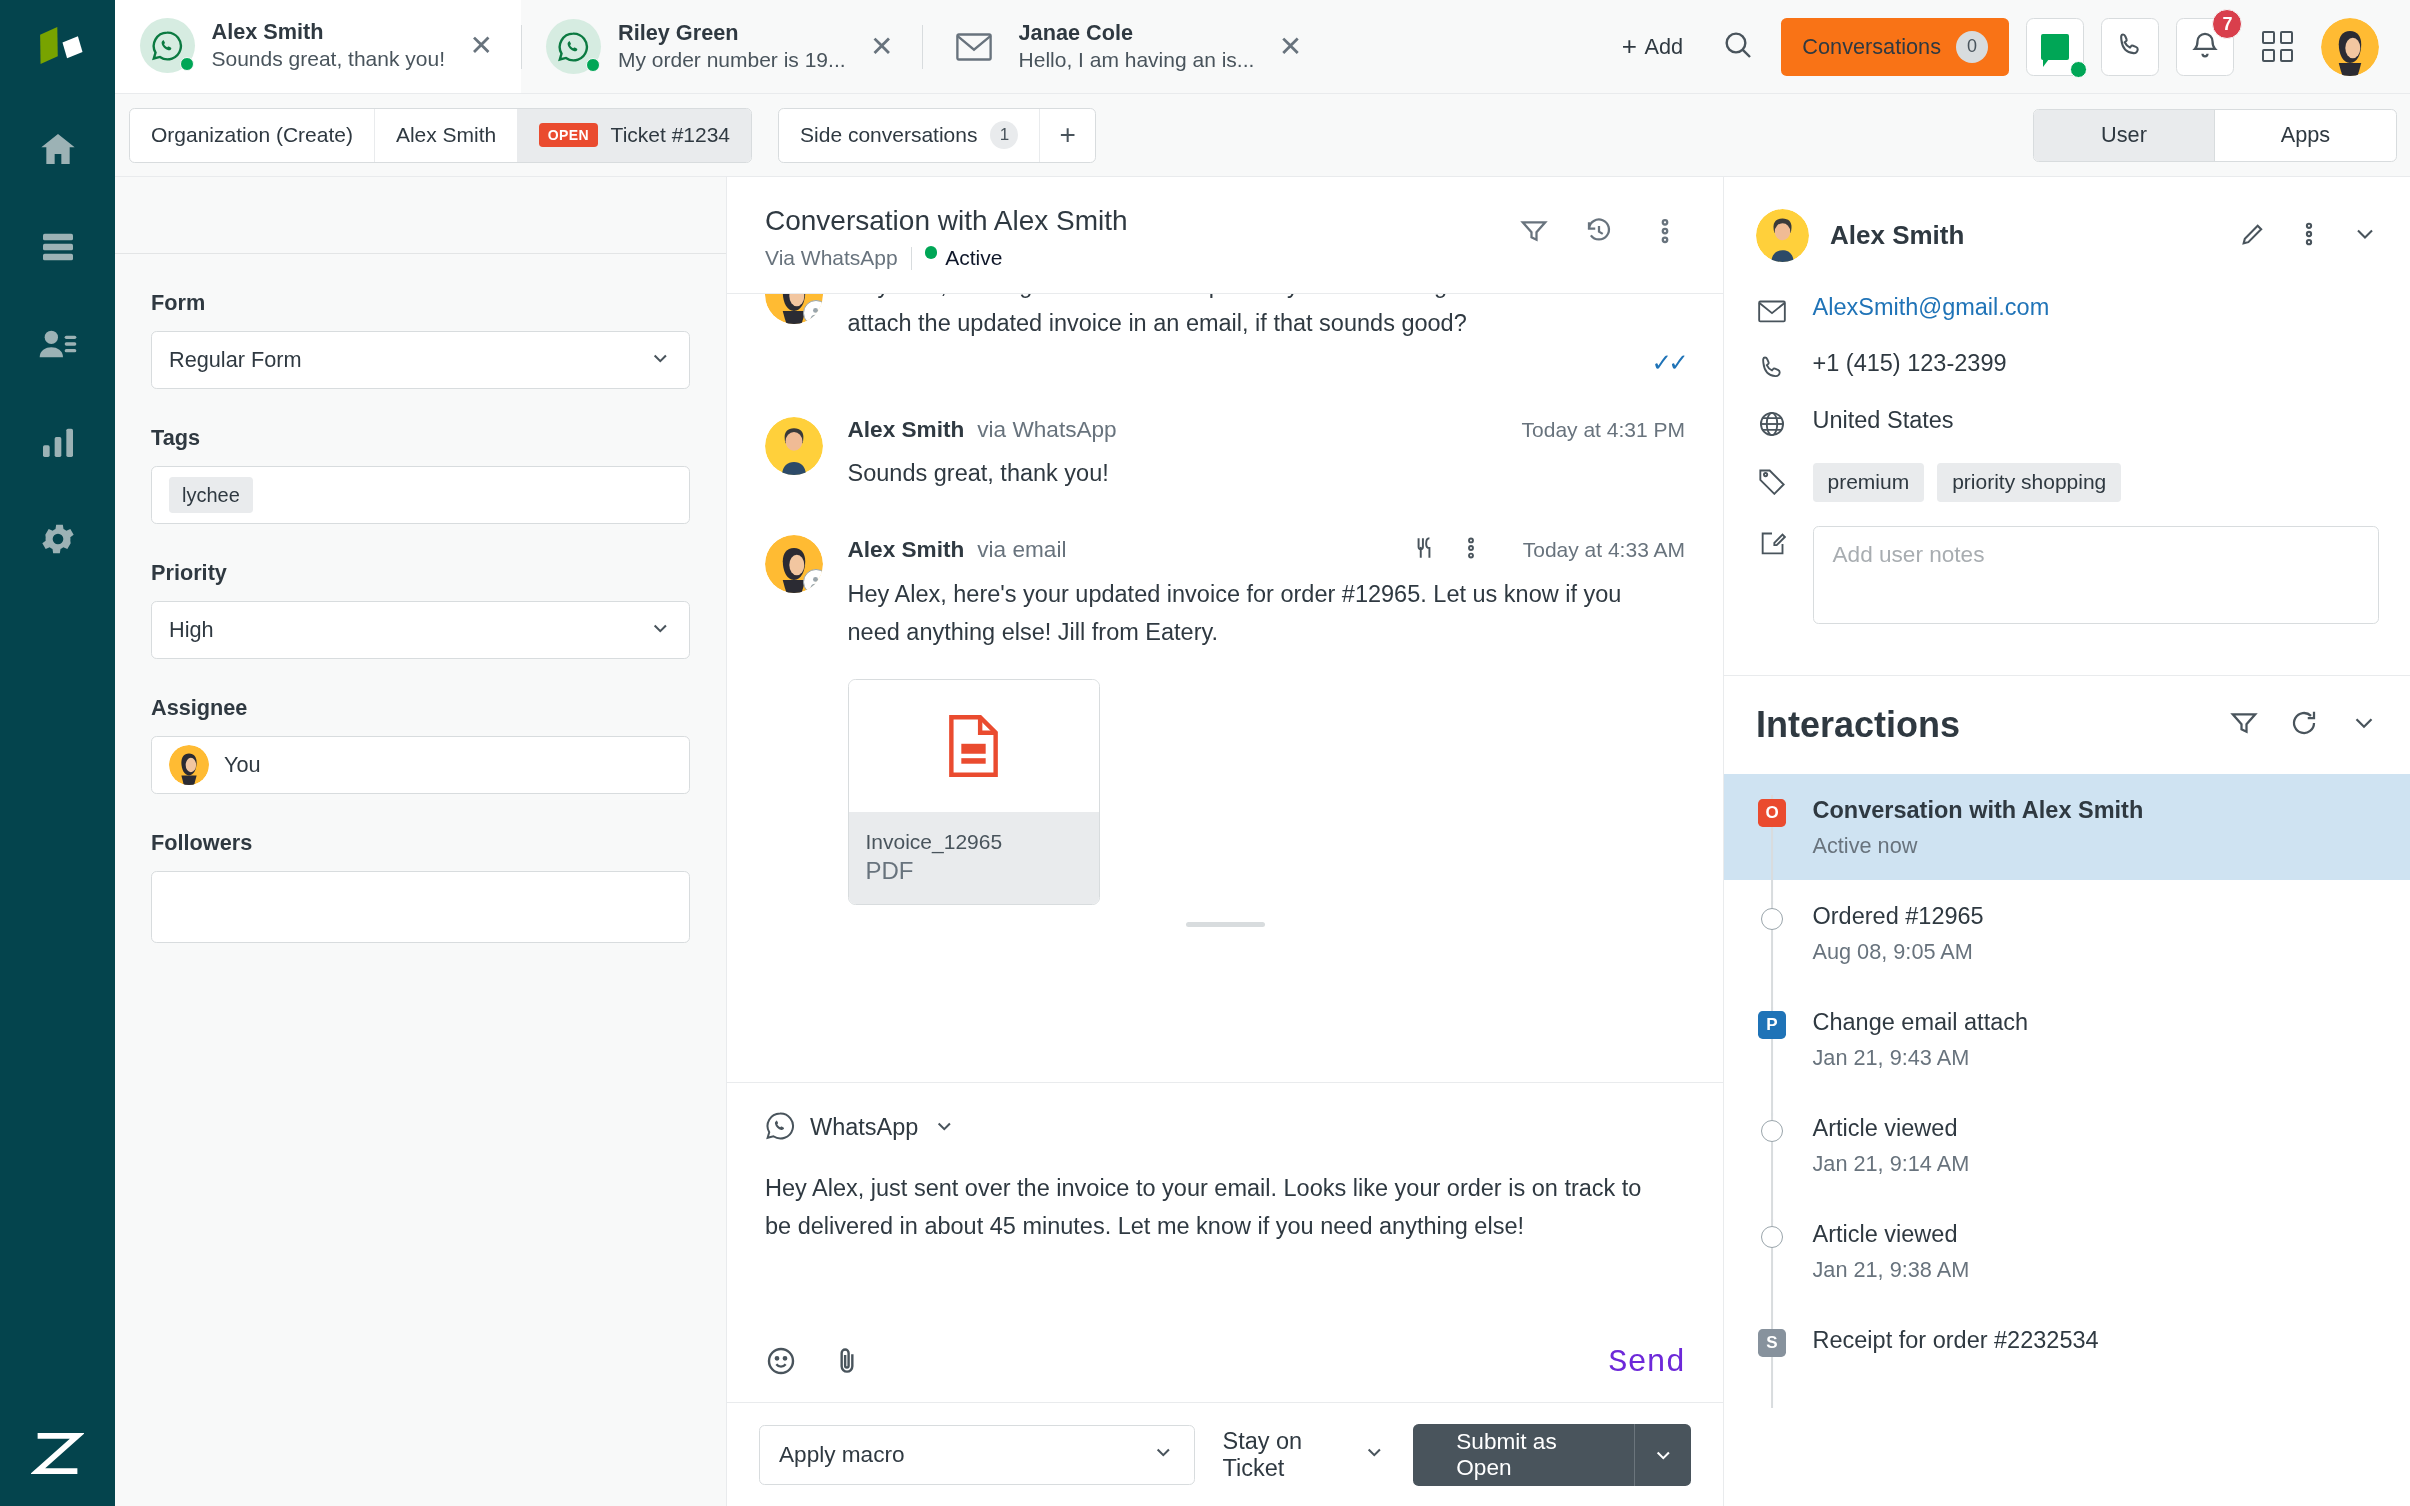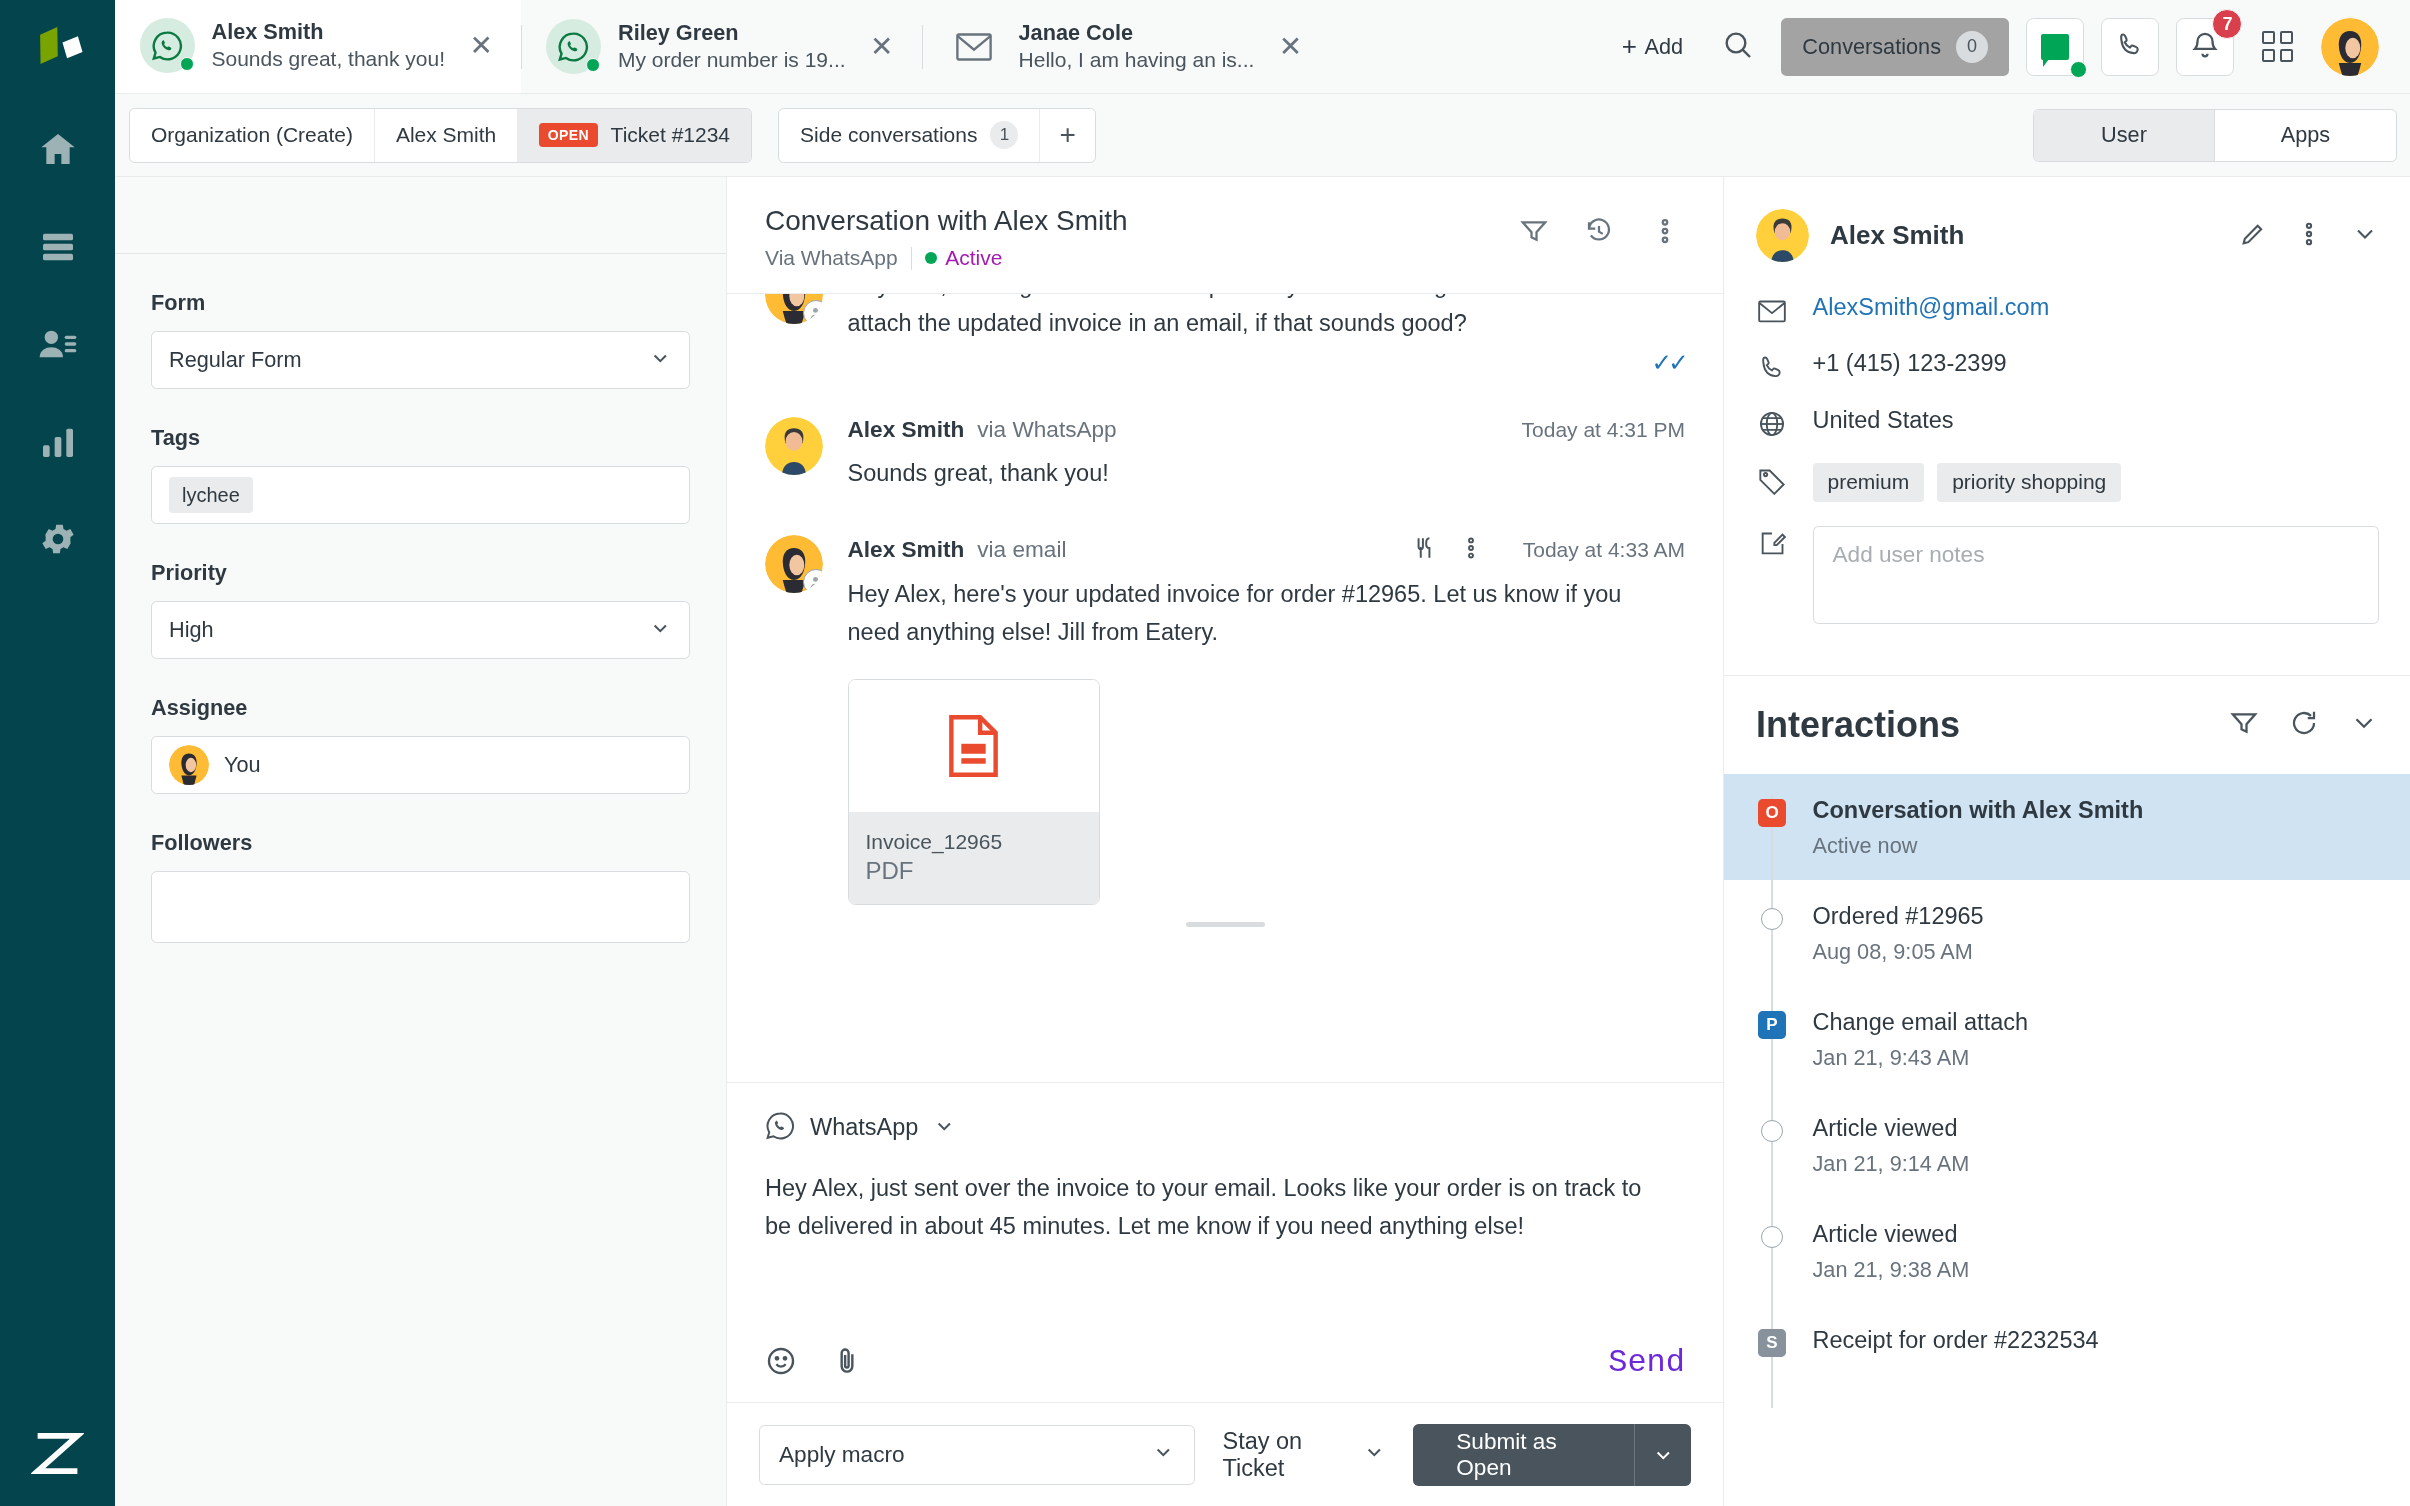--- a/index.html
+++ b/index.html
@@ -62,21 +62,21 @@
   .ct-name { font-size: 21.7px; font-weight: 700; color: #2f3941; line-height: 1.25; white-space: nowrap; }
   .ct-snippet { font-size: 21px; color: #49545c; line-height: 1.3; white-space: nowrap; overflow: hidden; text-overflow: ellipsis; max-width: 268px; }
   .ct-close { font-size: 28px; color: #68737d; padding: 3.8px 7.5px; cursor: pointer; line-height: 1; }
 
   .topbar-right { margin-left: auto; display: flex; align-items: center; gap: 17px; padding-right: 32px; }
   .add-btn { display: flex; align-items: center; gap: 7.5px; font-size: 21.7px; color: #2f3941; cursor: pointer; padding: 9.4px 11.3px; }
   .add-btn .plus { font-size: 26px; font-weight: 400; }
   .icon-btn { width: 53px; height: 53px; display: flex; align-items: center; justify-content: center; cursor: pointer; border-radius: 5.6px; }
   .icon-btn svg { width: 32px; height: 32px; stroke: #49545c; fill: none; stroke-width: 1.8; }
   .conv-pill {
-    display: flex; align-items: center; gap: 15px; background: #a3a3a3;
+    display: flex; align-items: center; gap: 15px; background: #f97316;
     border-radius: 5.6px; padding: 13px 21px; cursor: pointer;
   }
   .conv-pill .lbl { font-size: 21.7px; color: #2f3941; }
   .conv-pill .cnt {
     background: #d8dcde; color: #49545c; border-radius: 941px;
     min-width: 32px; height: 32px; display:flex; align-items:center; justify-content:center;
     font-size: 18px; padding: 0 8.5px;
   }
   .box-btn {
     width: 58px; height: 58px; border: 0.9px solid #d8dcde; border-radius: 7.5px; background:#fff;
@@ -127,21 +127,21 @@
   .chev-svg { width: 22.6px; height: 22.6px; stroke:#49545c; fill:none; stroke-width:2.2; }
   .mini-av { width: 40px; height: 40px; border-radius:50%; overflow:hidden; margin-right: 15px; flex:0 0 40px;}
   .tagchip { background:#e9ebed; color:#2f3941; font-size:20px; padding:6.6px 13px; border-radius:3.8px; }
 
   
   .center { flex: 1; display:flex; flex-direction:column; min-width:0; background:#fff; border-right:0.9px solid #e9ebed;}
   .conv-head { padding: 28px 38px 22.6px 38px; border-bottom:0.9px solid #e9ebed; display:flex; align-items:flex-start; }
   .conv-title { font-size: 28px; font-weight:400; color:#2f3941; margin-bottom: 9.4px; }
   .conv-sub { font-size: 21px; color:#68737d; display:flex; align-items:center; gap:13px;}
   .conv-sub .bar { width:0.9px; height:22.6px; background:#d8dcde; }
-  .conv-sub .active { color:#a21caf; display:flex; align-items:center; gap:8.5px; }
+  .conv-sub .active { color:#0f172a; display:flex; align-items:flex-start; gap:8.5px; }
   .conv-sub .active i { width:12.2px; height:12.2px; border-radius:50%; background:#00a656; display:block;}
   .conv-head-icons { margin-left:auto; display:flex; align-items:center; gap: 24.5px; padding-top: 5.6px;}
   .hdr-ic { width:41px; height:41px; display:flex; align-items:center; justify-content:center; cursor:pointer;}
   .hdr-ic svg { width:30px; height:30px; stroke:#68737d; fill:none; stroke-width:1.8;}
 
   .thread { flex:1; overflow:hidden; padding: 0 38px; position:relative; }
   .msg { display:flex; gap: 24.5px; padding: 28px 0 0 0; }
   .msg-av { width: 58px; height: 58px; flex:0 0 58px; border-radius:50%; overflow:hidden; position:relative; }
   .av-badge { position:absolute; right:-5.6px; bottom:-1.9px; width:26px; height:26px; border-radius:50%; background:#fff; border:1.5px solid #9aa5ab; display:flex; align-items:center; justify-content:center;}
   .av-badge svg { width:17px; height:17px; fill:#9aa5ab;}

